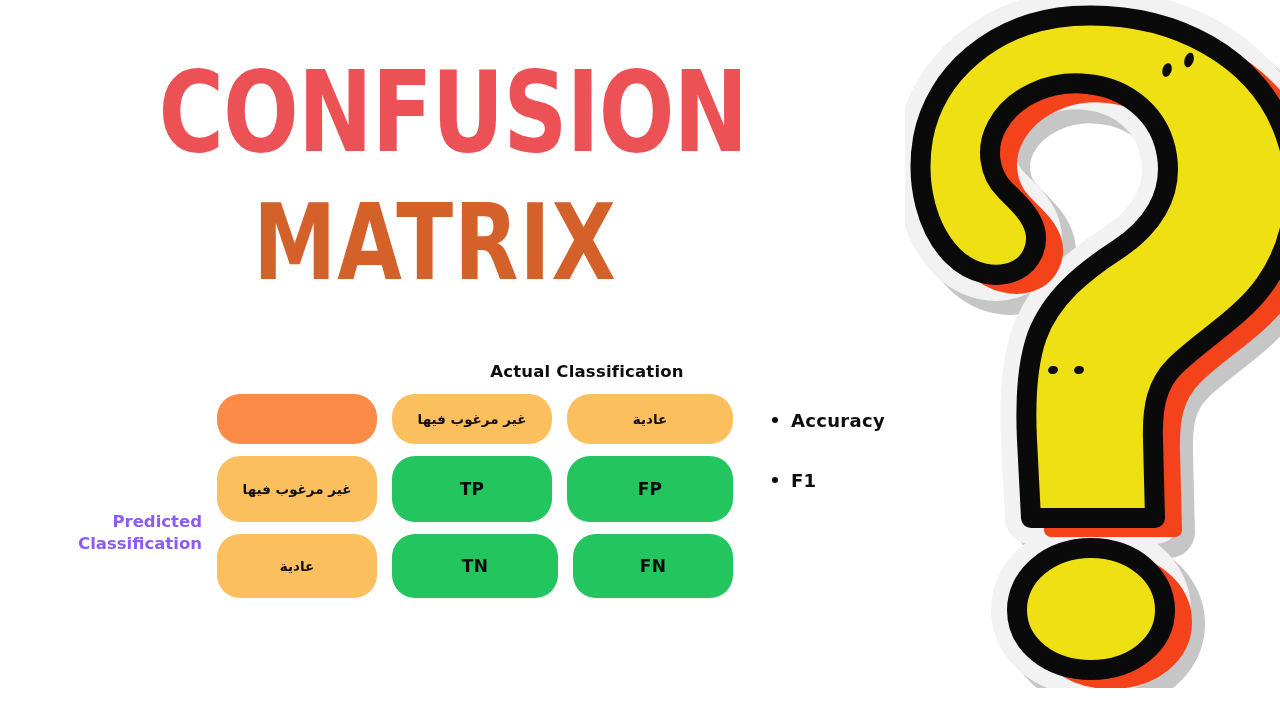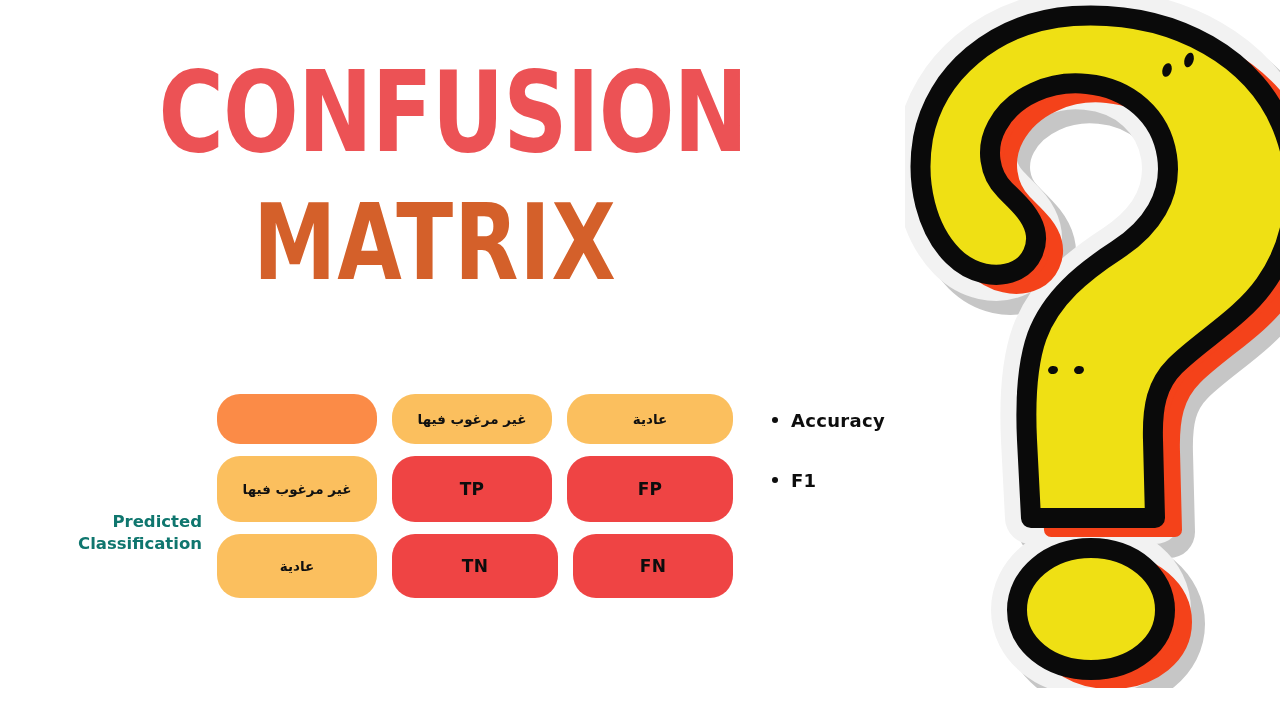--- a/index.html
+++ b/index.html
@@ -70,21 +70,21 @@
   #predicted-header {
     position: absolute;
     left: -145px;
     top: 117px;
     width: 130px;
     text-align: right;
     font-family: "DejaVu Sans", sans-serif;
     font-weight: bold;
     font-size: 16.5px;
     line-height: 1.35;
-    color: #0f766e;
+    color: #8b5cf6;
   }
   .mtx-row {
     display: flex;
   }
   .mtx-row + .mtx-row {
     margin-top: 12px;
   }
   .mtx-cell {
     display: flex;
     align-items: center;
@@ -98,21 +98,21 @@
   .col-label  { width: 160px; }
   .col-data   { width: 160px; }
   .col-data-2 { width: 166px; }
   .row-head { height: 50px; }
   .row-body { height: 66px; }
   .row-body-2 { height: 64px; }
 
   .c-corner { background: #fb8b47; }
   .c-head   { background: #fbbf5e; }
   .c-side   { background: #fbbf5e; }
-  .c-data   { background: #ef4444; }
+  .c-data   { background: #22c55e; }
 
   .cell-ar {
     font-family: "DejaVu Sans", sans-serif;
     font-size: 13.5px;
     font-weight: bold;
     color: #111111;
     direction: rtl;
     unicode-bidi: embed;
   }
   .cell-en {
@@ -173,20 +173,21 @@
 </head>
 <body>
 
 <div id="title-block">
   <span class="title-line-1">CONFUSION</span>
   <span class="title-line-2">MATRIX</span>
 </div>
 
 <div id="matrix-wrap">
 
+  <div id="actual-header">Actual Classification</div>
 
   <div id="predicted-header">
     <div>Predicted</div>
     <div>Classification</div>
   </div>
 
   <div class="mtx-row">
     <div class="mtx-cell col-label row-head c-corner"></div>
     <div class="mtx-cell col-data row-head c-head cell-ar">غير مرغوب فيها</div>
     <div class="mtx-cell col-data-2 row-head c-head cell-ar">عادية</div>

